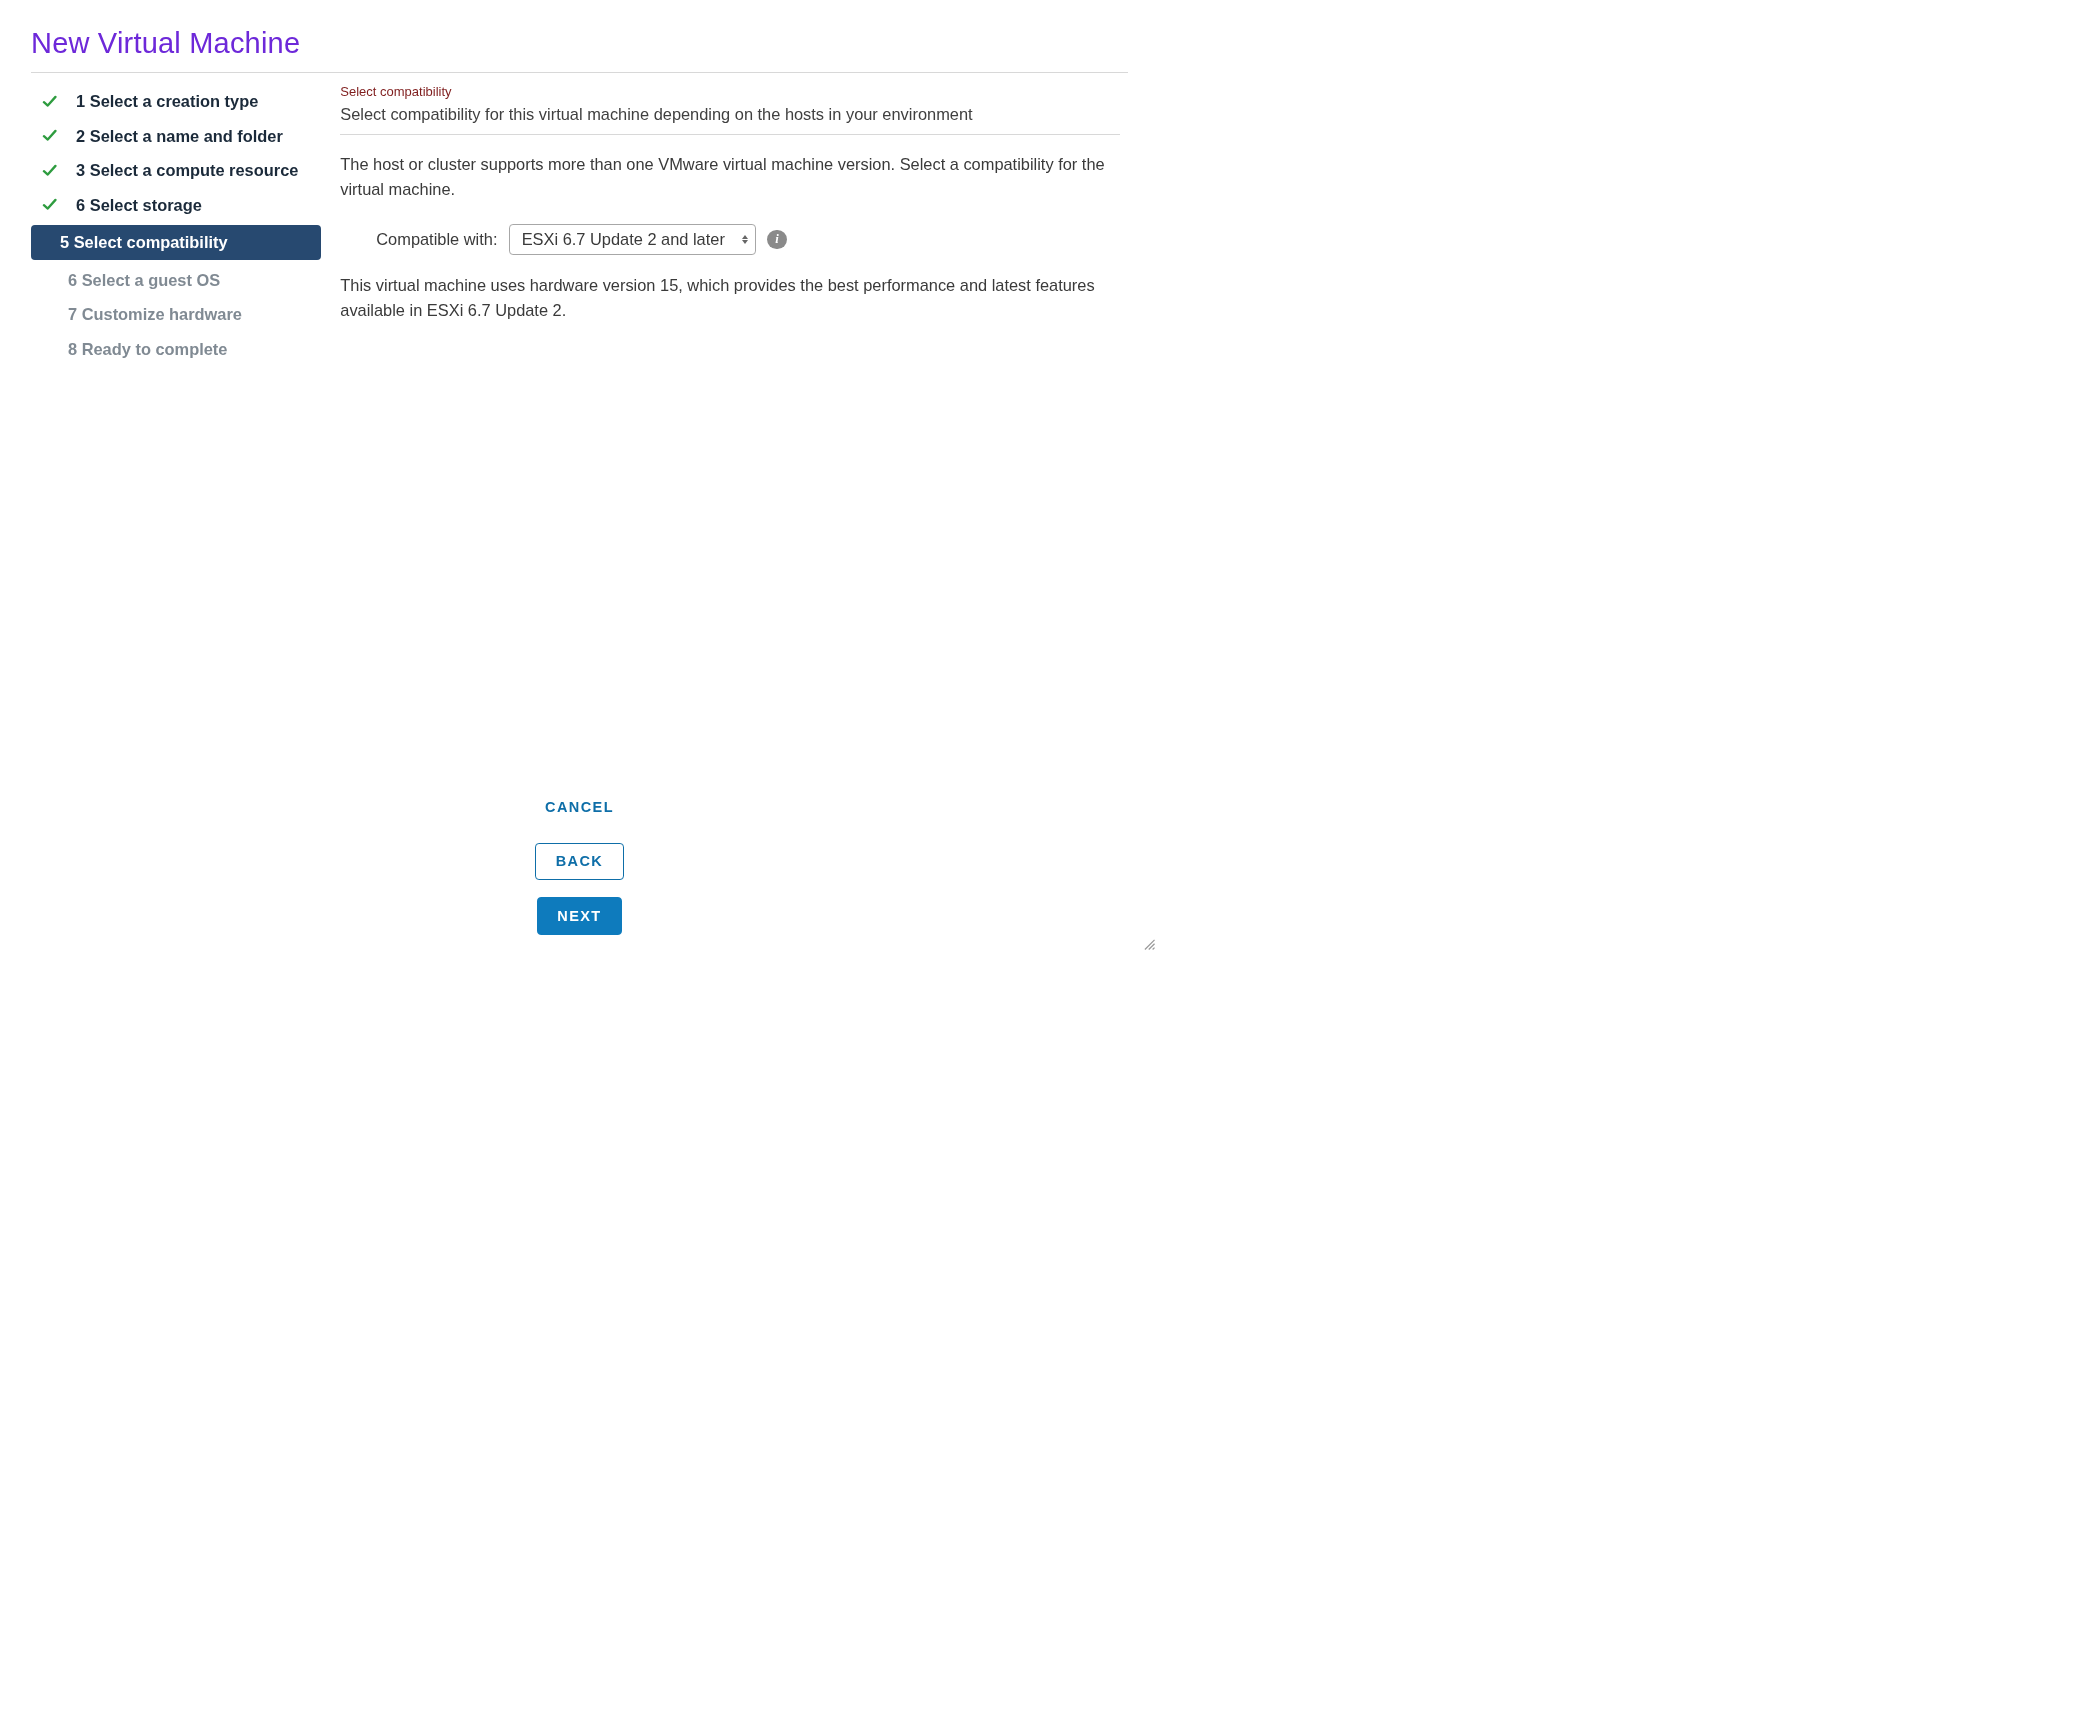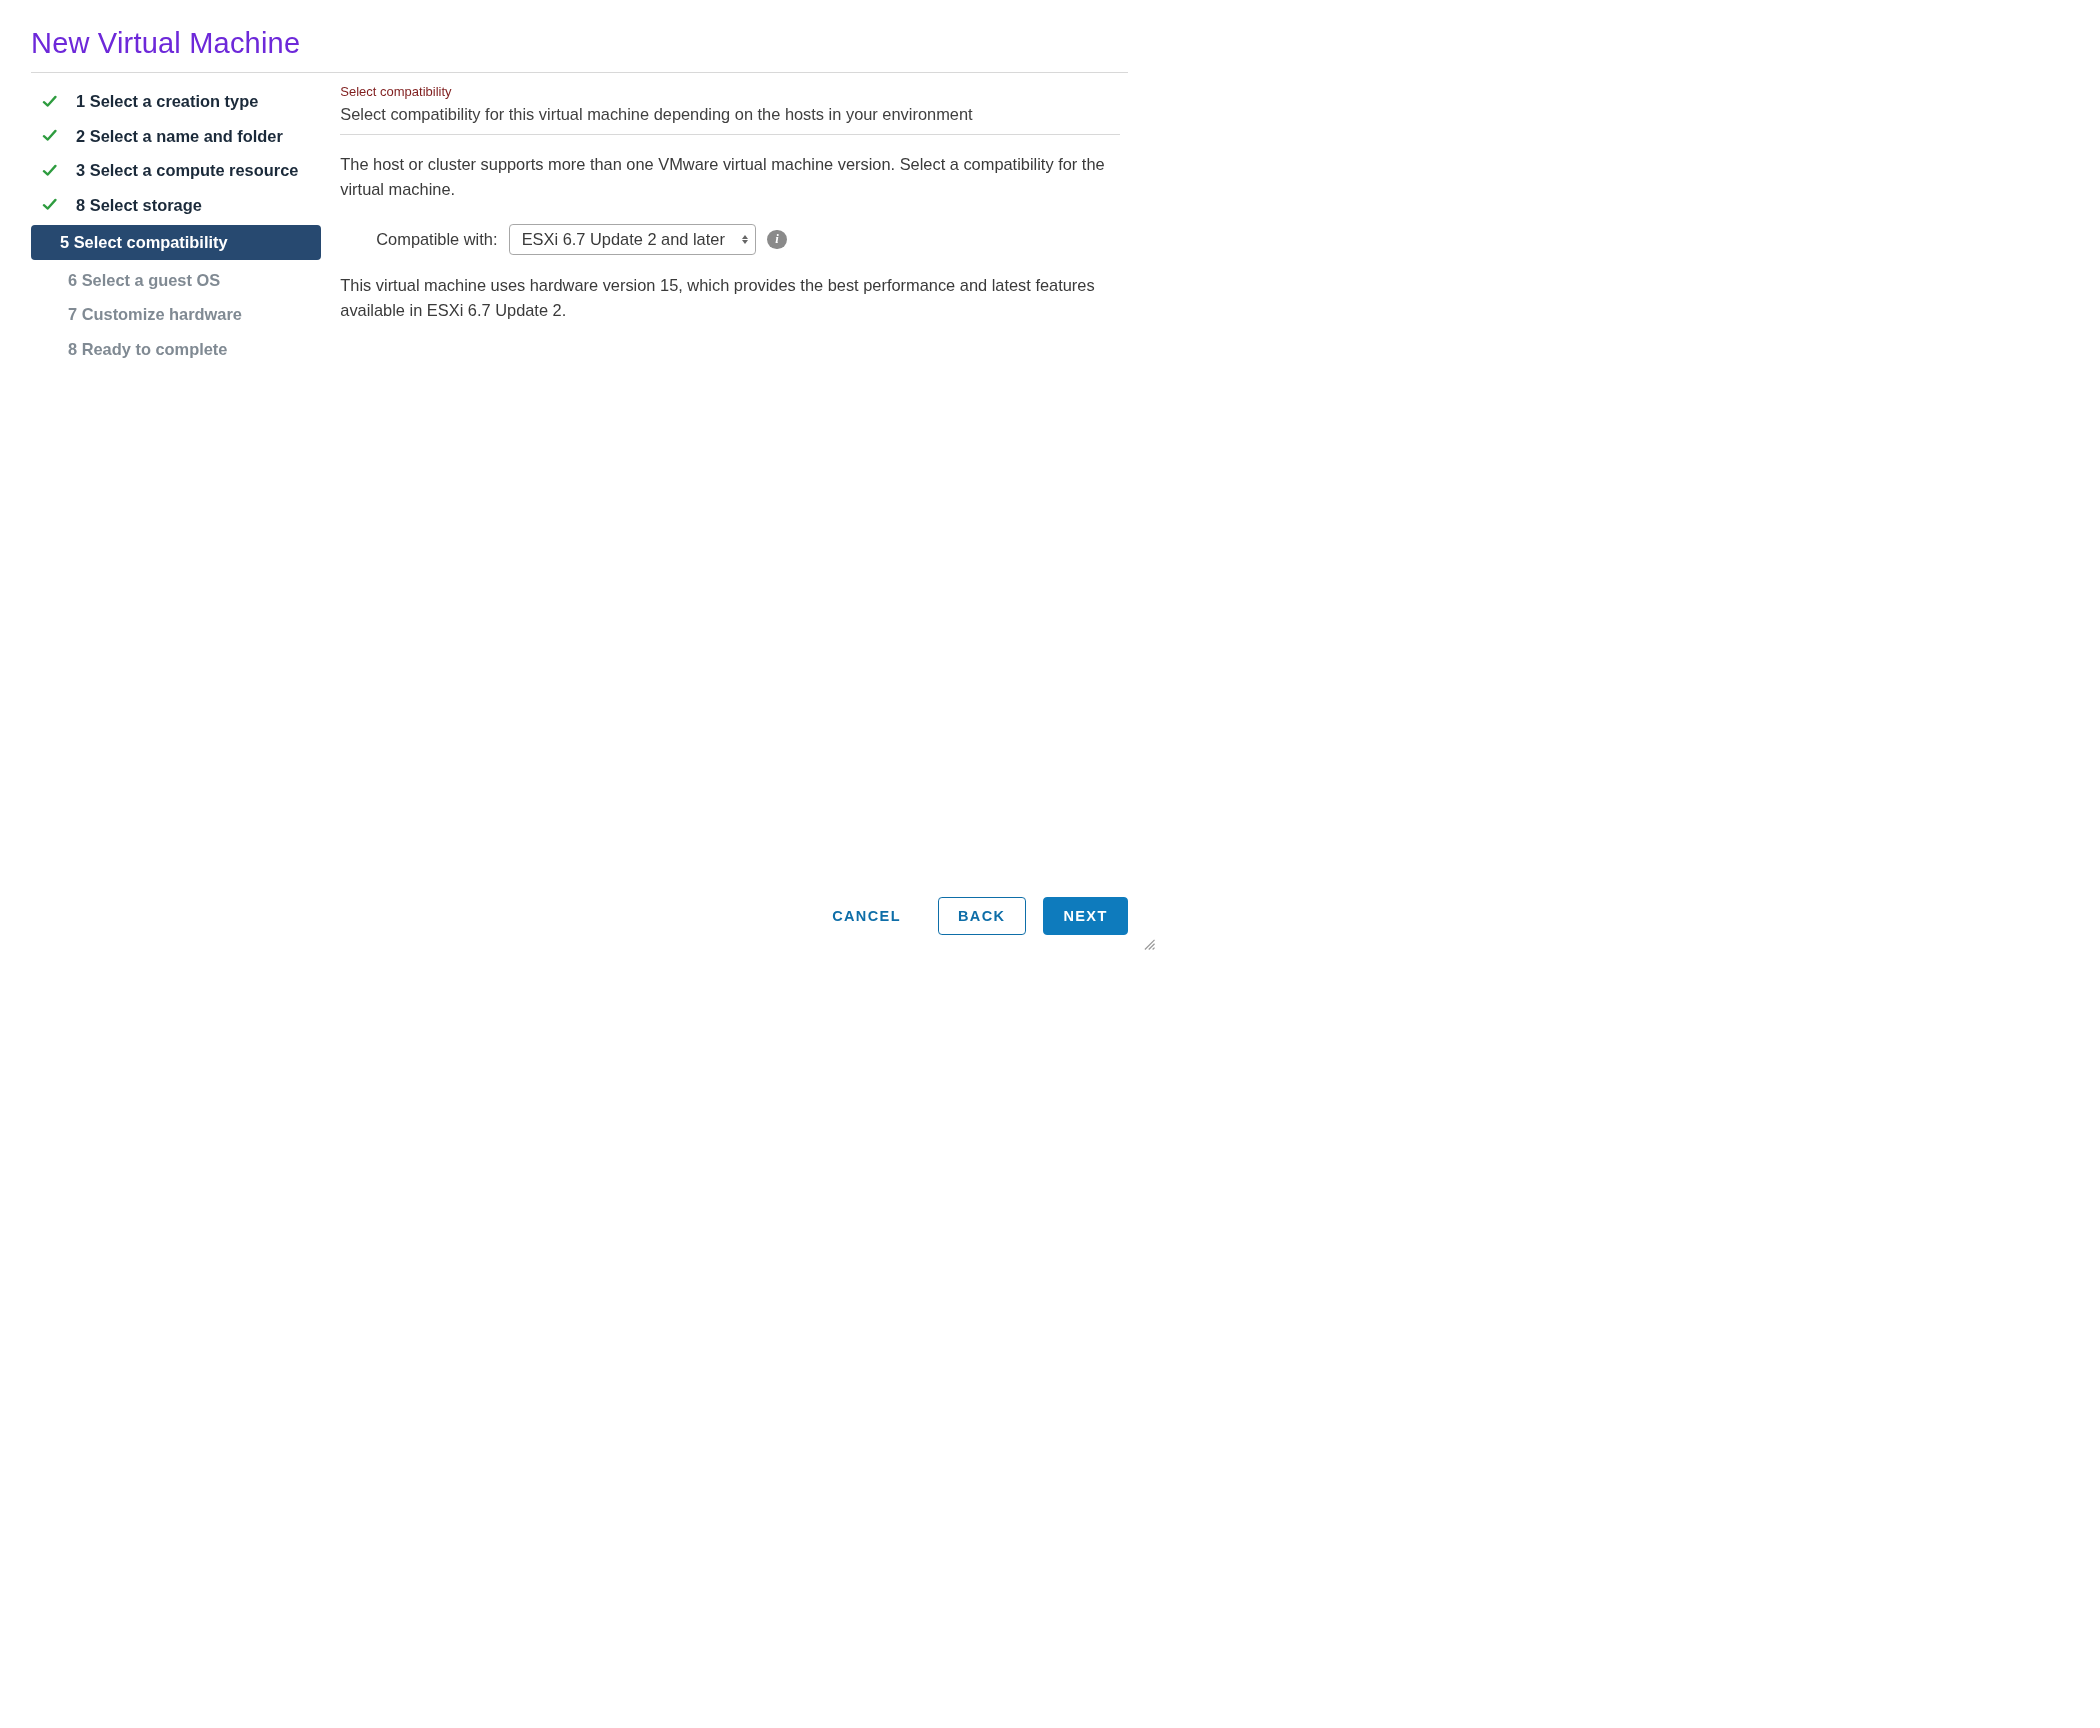--- a/index.html
+++ b/index.html
@@ -128,20 +128,21 @@
     user-select:none;
   }
   .footer{
     position:absolute;
     bottom:19.3px;
     left:31px;right:31px;
     display:flex;
     justify-content:flex-end;
     align-items:center;
     gap:17.4px;
+    flex-direction:column;
   }
   .btn{
     font-size:14.5px;
     padding:9.7px 19.3px;
     border-radius:3.9px;
     letter-spacing:1.4px;
     font-weight:600;
     cursor:pointer;
   }
   .btn-cancel{
@@ -196,21 +197,21 @@
         </span>
         <span>3 Select a compute resource</span>
       </div>
 
       <div class="step done">
         <span class="chk">
           <svg viewBox="0 0 16 16">
               <path d="M2 8.5 L6 12 L14 3" fill="none" stroke="#2e9c3f" stroke-width="2.4" stroke-linecap="round" stroke-linejoin="round"></path>
             </svg>
         </span>
-        <span>8 Select storage</span>
+        <span>6 Select storage</span>
       </div>
 
       <div class="step active">
         <span>5 Select compatibility</span>
       </div>
 
       <div class="step future">
         <span>6 Select a guest OS</span>
       </div>
 

